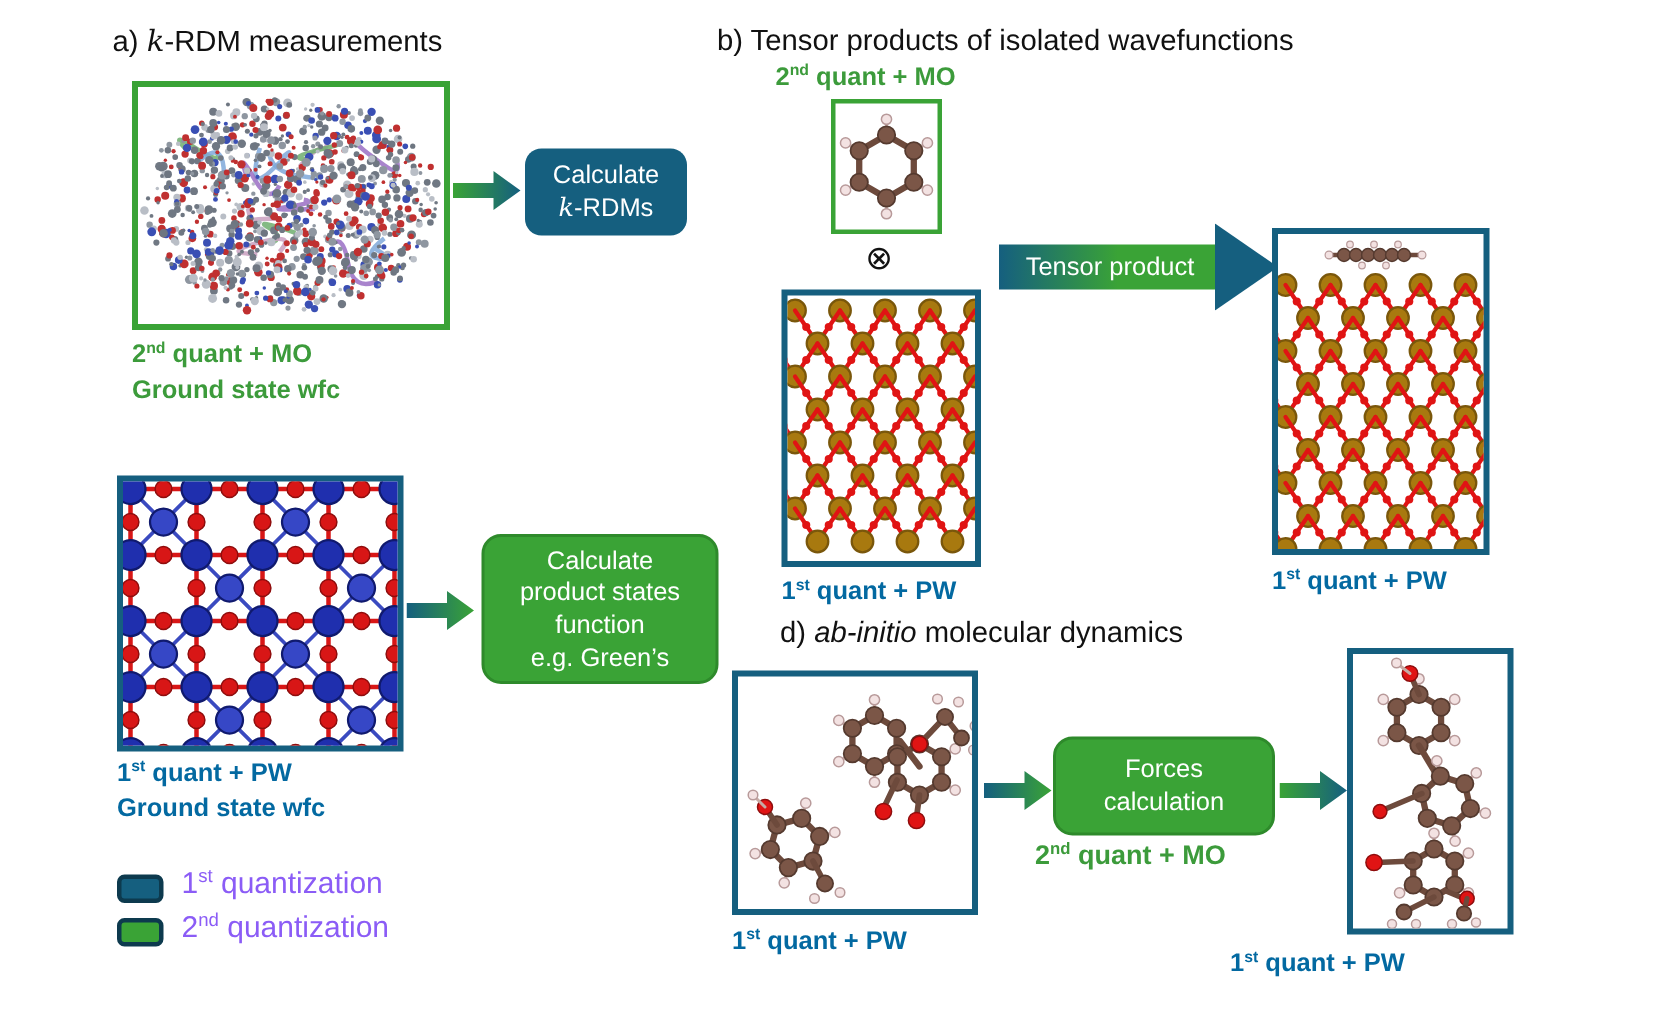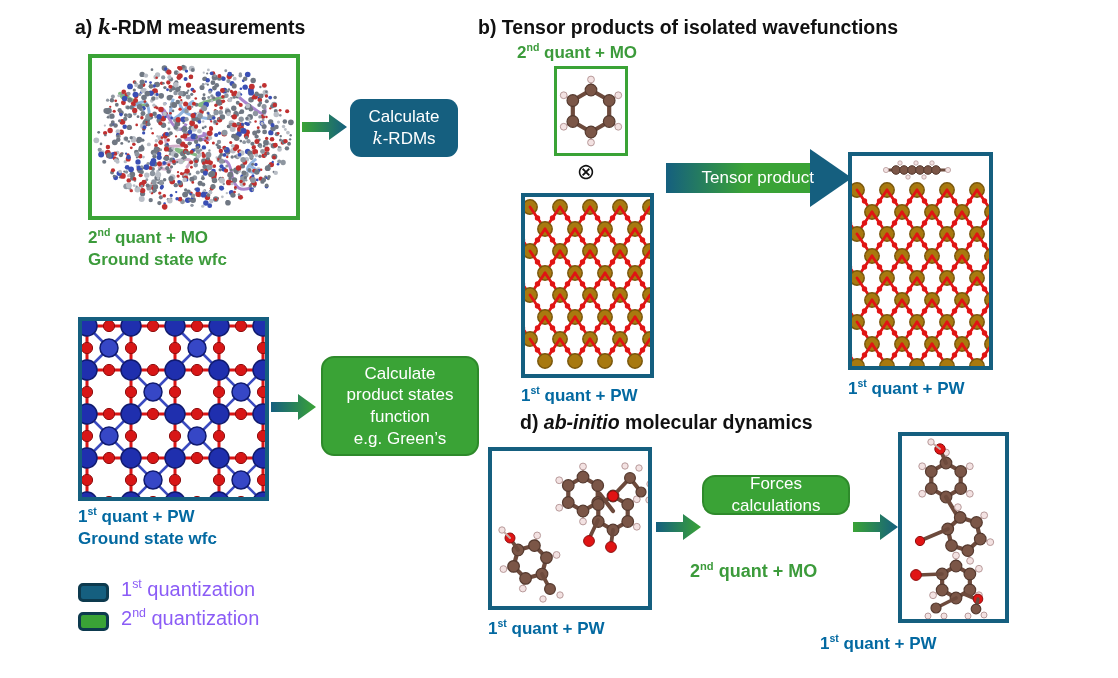--- a/index.html
+++ b/index.html
@@ -1,37 +1,37 @@
 <!DOCTYPE html>
 <html><head>
 <meta charset="utf-8">
 <style>
   *{margin:0;padding:0;box-sizing:border-box}
   html,body{background:#fff}
   #stage{position:relative;width:1118px;height:678px;background:#fff;overflow:hidden;
          font-family:"Liberation Sans",sans-serif;color:#111}
   .abs{position:absolute}
-  .title{font-weight:bold;font-size:19.5px;color:#111;white-space:nowrap}
+  .title{font-weight:normal;font-size:19.5px;color:#111;white-space:nowrap}
   .title .mk{font-family:"DejaVu Serif",serif;font-style:italic}
   .title .it{font-style:italic}
   .cap{font-weight:bold;font-size:17px;text-align:left;white-space:nowrap}
   .cap sup,.legend-label sup{font-size:.62em}
   .green-t{color:#3c9b3b}
   .teal-t{color:#0369a1}
   .img-box{background:#fff}
   .b-green{border:4px solid #3aa336}
   .b-green3{border:3px solid #3aa336}
   .b-teal{border:4px solid #155f7f}
   .calc{color:#fff;font-size:17px;text-align:center;display:flex;flex-direction:column;
         justify-content:center;line-height:1.28;border-radius:11px}
   .calc .mk{font-family:"DejaVu Serif",serif;font-style:italic}
   .calc.teal{background:#155f7f}
   .calc.green{background:#3aa336;border:2px solid #2e8a2b;border-radius:13px}
   .otimes{font-size:22px;color:#111;text-align:center}
-  .arrow-label{color:#fff;font-size:17px;text-align:right;white-space:nowrap}
+  .arrow-label{color:#fff;font-size:17px;text-align:center;white-space:nowrap}
   .legend-label{font-size:20px;color:#8b5cf6;white-space:nowrap}
   .swatch{width:31px;height:19px;border-radius:5px;border:3px solid #0d3a4e}
   .sw-teal{background:#155f7f}
   .sw-green{background:#3aa336}
   svg{display:block}
 </style>
 </head>
 <body>
 
 <div id="stage">
@@ -1706,23 +1706,23 @@
         <circle cx="51" cy="148" r="3.2" fill="#f3e2e2" stroke="#b89a9a" stroke-width="1"></circle>
         <circle cx="68" cy="144" r="3.2" fill="#f3e2e2" stroke="#b89a9a" stroke-width="1"></circle>
       </svg>
   </div>
   <div class="abs cap teal-t" style="left:488px;top:617px;width:164px"><span>1</span><sup>st</sup><span> quant + PW</span></div>
 
   <svg class="abs" style="left:656px;top:512px" width="46" height="30">
     <polygon points="0,10 27,10 27,2 45,15 27,28 27,20 0,20" fill="url(#gb)"></polygon>
   </svg>
 
-  <div class="abs calc green" style="left:702px;top:475px;width:148px;height:40px">
+  <div class="abs calc green" style="left:702px;top:491px;width:148px;height:66px">
     <div>Forces</div>
-    <div>calculations</div>
+    <div>calculation</div>
   </div>
   <div class="abs cap green-t" style="left:690px;top:560px;width:172px;font-size:18px"><span>2</span><sup>nd</sup><span> quant + MO</span></div>
 
   <svg class="abs" style="left:853px;top:512px" width="46" height="30">
     <polygon points="0,10 27,10 27,2 45,15 27,28 27,20 0,20" fill="url(#ga)"></polygon>
   </svg>
 
   <div class="abs img-box b-teal" style="left:898px;top:432px;width:111px;height:191px">
     <svg viewBox="0 0 103 183" width="103" height="183">
         <line x1="58.72243186433546" y1="52.5" x2="44" y2="61" stroke="#6d4a3c" stroke-width="4.2" stroke-linecap="round"></line>

